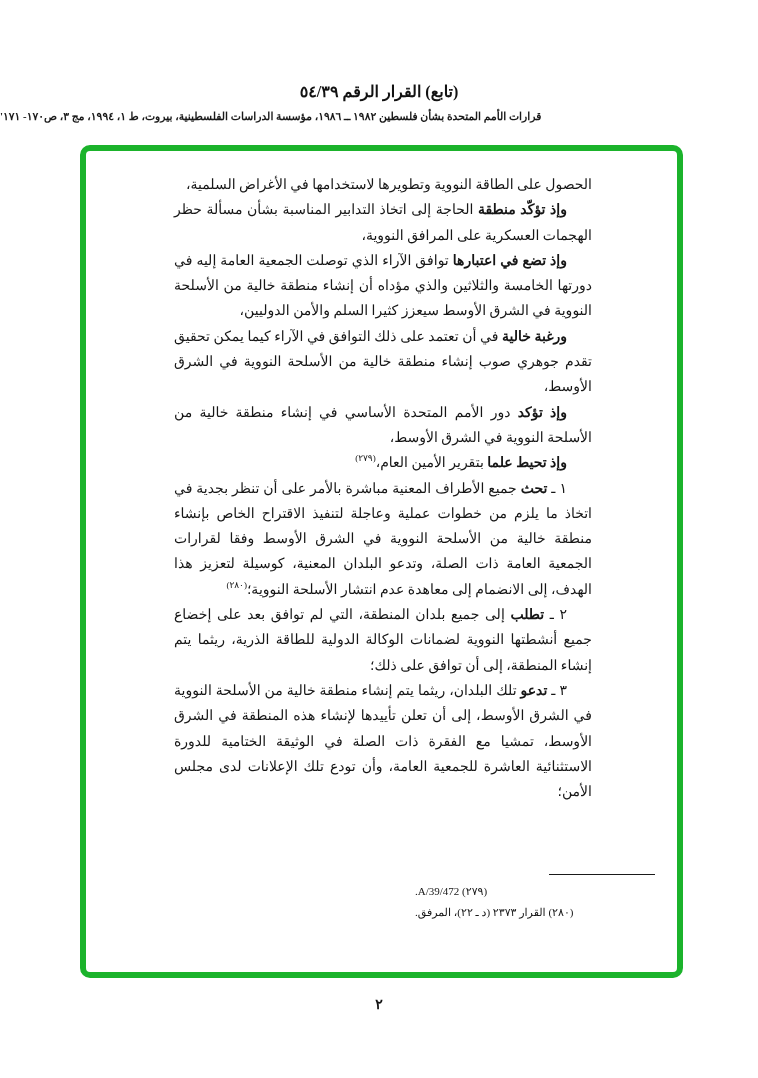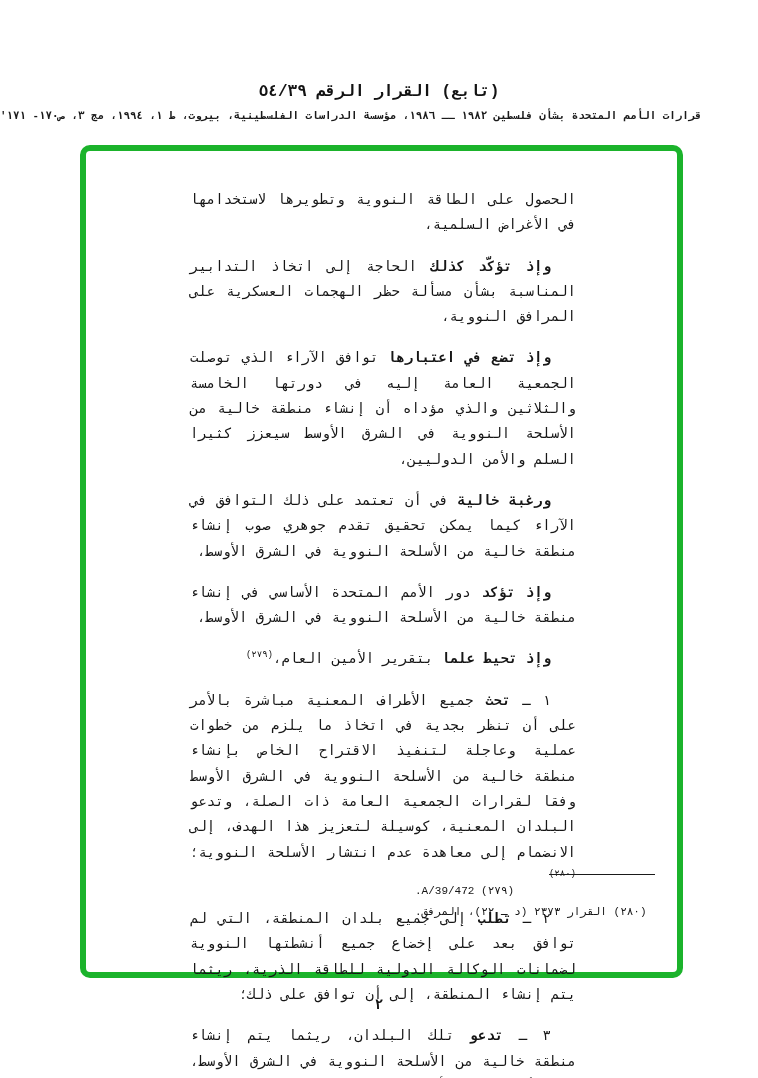--- a/index.html
+++ b/index.html
@@ -1,20 +1,20 @@
 <!DOCTYPE html>
 <html lang="ar"><head>
 <meta charset="utf-8">
 <style>
   html,body{margin:0;padding:0;background:#ffffff;}
   .page{
     position:relative;
     width:758px;height:1078px;
     background:#ffffff;
-    font-family:Liberation Mono, monospace;
+    font-family:Liberation Serif, serif;
     color:#141414;
     overflow:hidden;
     border-radius:16px;
   }
   
   .header-title{
     position:absolute;top:82px;left:0;width:100%;
     text-align:center;direction:rtl;
     font-weight:bold;font-size:16px;line-height:20px;
     color:#121212;
@@ -35,21 +35,21 @@
     background:#ffffff;
   }
   
   .body-text{
     position:absolute;top:172px;right:166px;width:418px;
     direction:rtl;
     font-size:14px;line-height:25.3px;
     text-align:justify;
     color:#161616;
   }
-  .body-text p{margin:16px;text-indent:25px;}
+  .body-text p{margin:0;text-indent:25px;}
   .body-text p.no-indent{text-indent:0;}
   .body-text b{font-weight:bold;}
   sup.fnref{
     font-size:9px;line-height:0;vertical-align:6px;
   }
   
   .footnotes{
     position:absolute;top:874px;right:103px;width:240px;
     direction:rtl;text-align:left;
     font-size:11px;line-height:21px;color:#161616;
@@ -73,21 +73,21 @@
 <div class="page" style="--frame-green: #1bb32b;">
 
   <div class="header-title">(تابع) القرار الرقم ٥٤/٣٩</div>
 
   <div class="header-source">قرارات الأمم المتحدة بشأن فلسطين ١٩٨٢ ــ ١٩٨٦، مؤسسة الدراسات الفلسطينية، بيروت، ط ١، ١٩٩٤، مج ٣، ص١٧٠- ١٧١'</div>
 
   <div class="green-frame"></div>
 
   <div class="body-text">
       <p class="no-indent"><span></span><b></b><span>الحصول على الطاقة النووية وتطويرها لاستخدامها في الأغراض السلمية،</span></p>
-      <p><span></span><b>وإذ تؤكّد كذلك</b><span> الحاجة إلى اتخاذ التدابير المناسبة بشأن مسألة حظر الهجمات العسكرية على المرافق النووية،</span></p>
+      <p><span></span><b>وإذ تؤكّد منطقة</b><span> الحاجة إلى اتخاذ التدابير المناسبة بشأن مسألة حظر الهجمات العسكرية على المرافق النووية،</span></p>
       <p><span></span><b>وإذ تضع في اعتبارها</b><span> توافق الآراء الذي توصلت الجمعية العامة إليه في دورتها الخامسة والثلاثين والذي مؤداه أن إنشاء منطقة خالية من الأسلحة النووية في الشرق الأوسط سيعزز كثيرا السلم والأمن الدوليين،</span></p>
       <p><span></span><b>ورغبة خالية</b><span> في أن تعتمد على ذلك التوافق في الآراء كيما يمكن تحقيق تقدم جوهري صوب إنشاء منطقة خالية من الأسلحة النووية في الشرق الأوسط،</span></p>
       <p><span></span><b>وإذ تؤكد</b><span> دور الأمم المتحدة الأساسي في إنشاء منطقة خالية من الأسلحة النووية في الشرق الأوسط،</span></p>
       <p><span></span><b>وإذ تحيط علما</b><span> بتقرير الأمين العام،</span><sup class="fnref">(٢٧٩)</sup></p>
       <p><span>١ ـ </span><b>تحث</b><span> جميع الأطراف المعنية مباشرة بالأمر على أن تنظر بجدية في اتخاذ ما يلزم من خطوات عملية وعاجلة لتنفيذ الاقتراح الخاص بإنشاء منطقة خالية من الأسلحة النووية في الشرق الأوسط وفقا لقرارات الجمعية العامة ذات الصلة، وتدعو البلدان المعنية، كوسيلة لتعزيز هذا الهدف، إلى الانضمام إلى معاهدة عدم انتشار الأسلحة النووية؛</span><sup class="fnref">(٢٨٠)</sup></p>
       <p><span>٢ ـ </span><b>تطلب</b><span> إلى جميع بلدان المنطقة، التي لم توافق بعد على إخضاع جميع أنشطتها النووية لضمانات الوكالة الدولية للطاقة الذرية، ريثما يتم إنشاء المنطقة، إلى أن توافق على ذلك؛</span></p>
       <p><span>٣ ـ </span><b>تدعو</b><span> تلك البلدان، ريثما يتم إنشاء منطقة خالية من الأسلحة النووية في الشرق الأوسط، إلى أن تعلن تأييدها لإنشاء هذه المنطقة في الشرق الأوسط، تمشيا مع الفقرة ذات الصلة في الوثيقة الختامية للدورة الاستثنائية العاشرة للجمعية العامة، وأن تودع تلك الإعلانات لدى مجلس الأمن؛</span></p>
     </div>
 
   <div class="footnotes">

